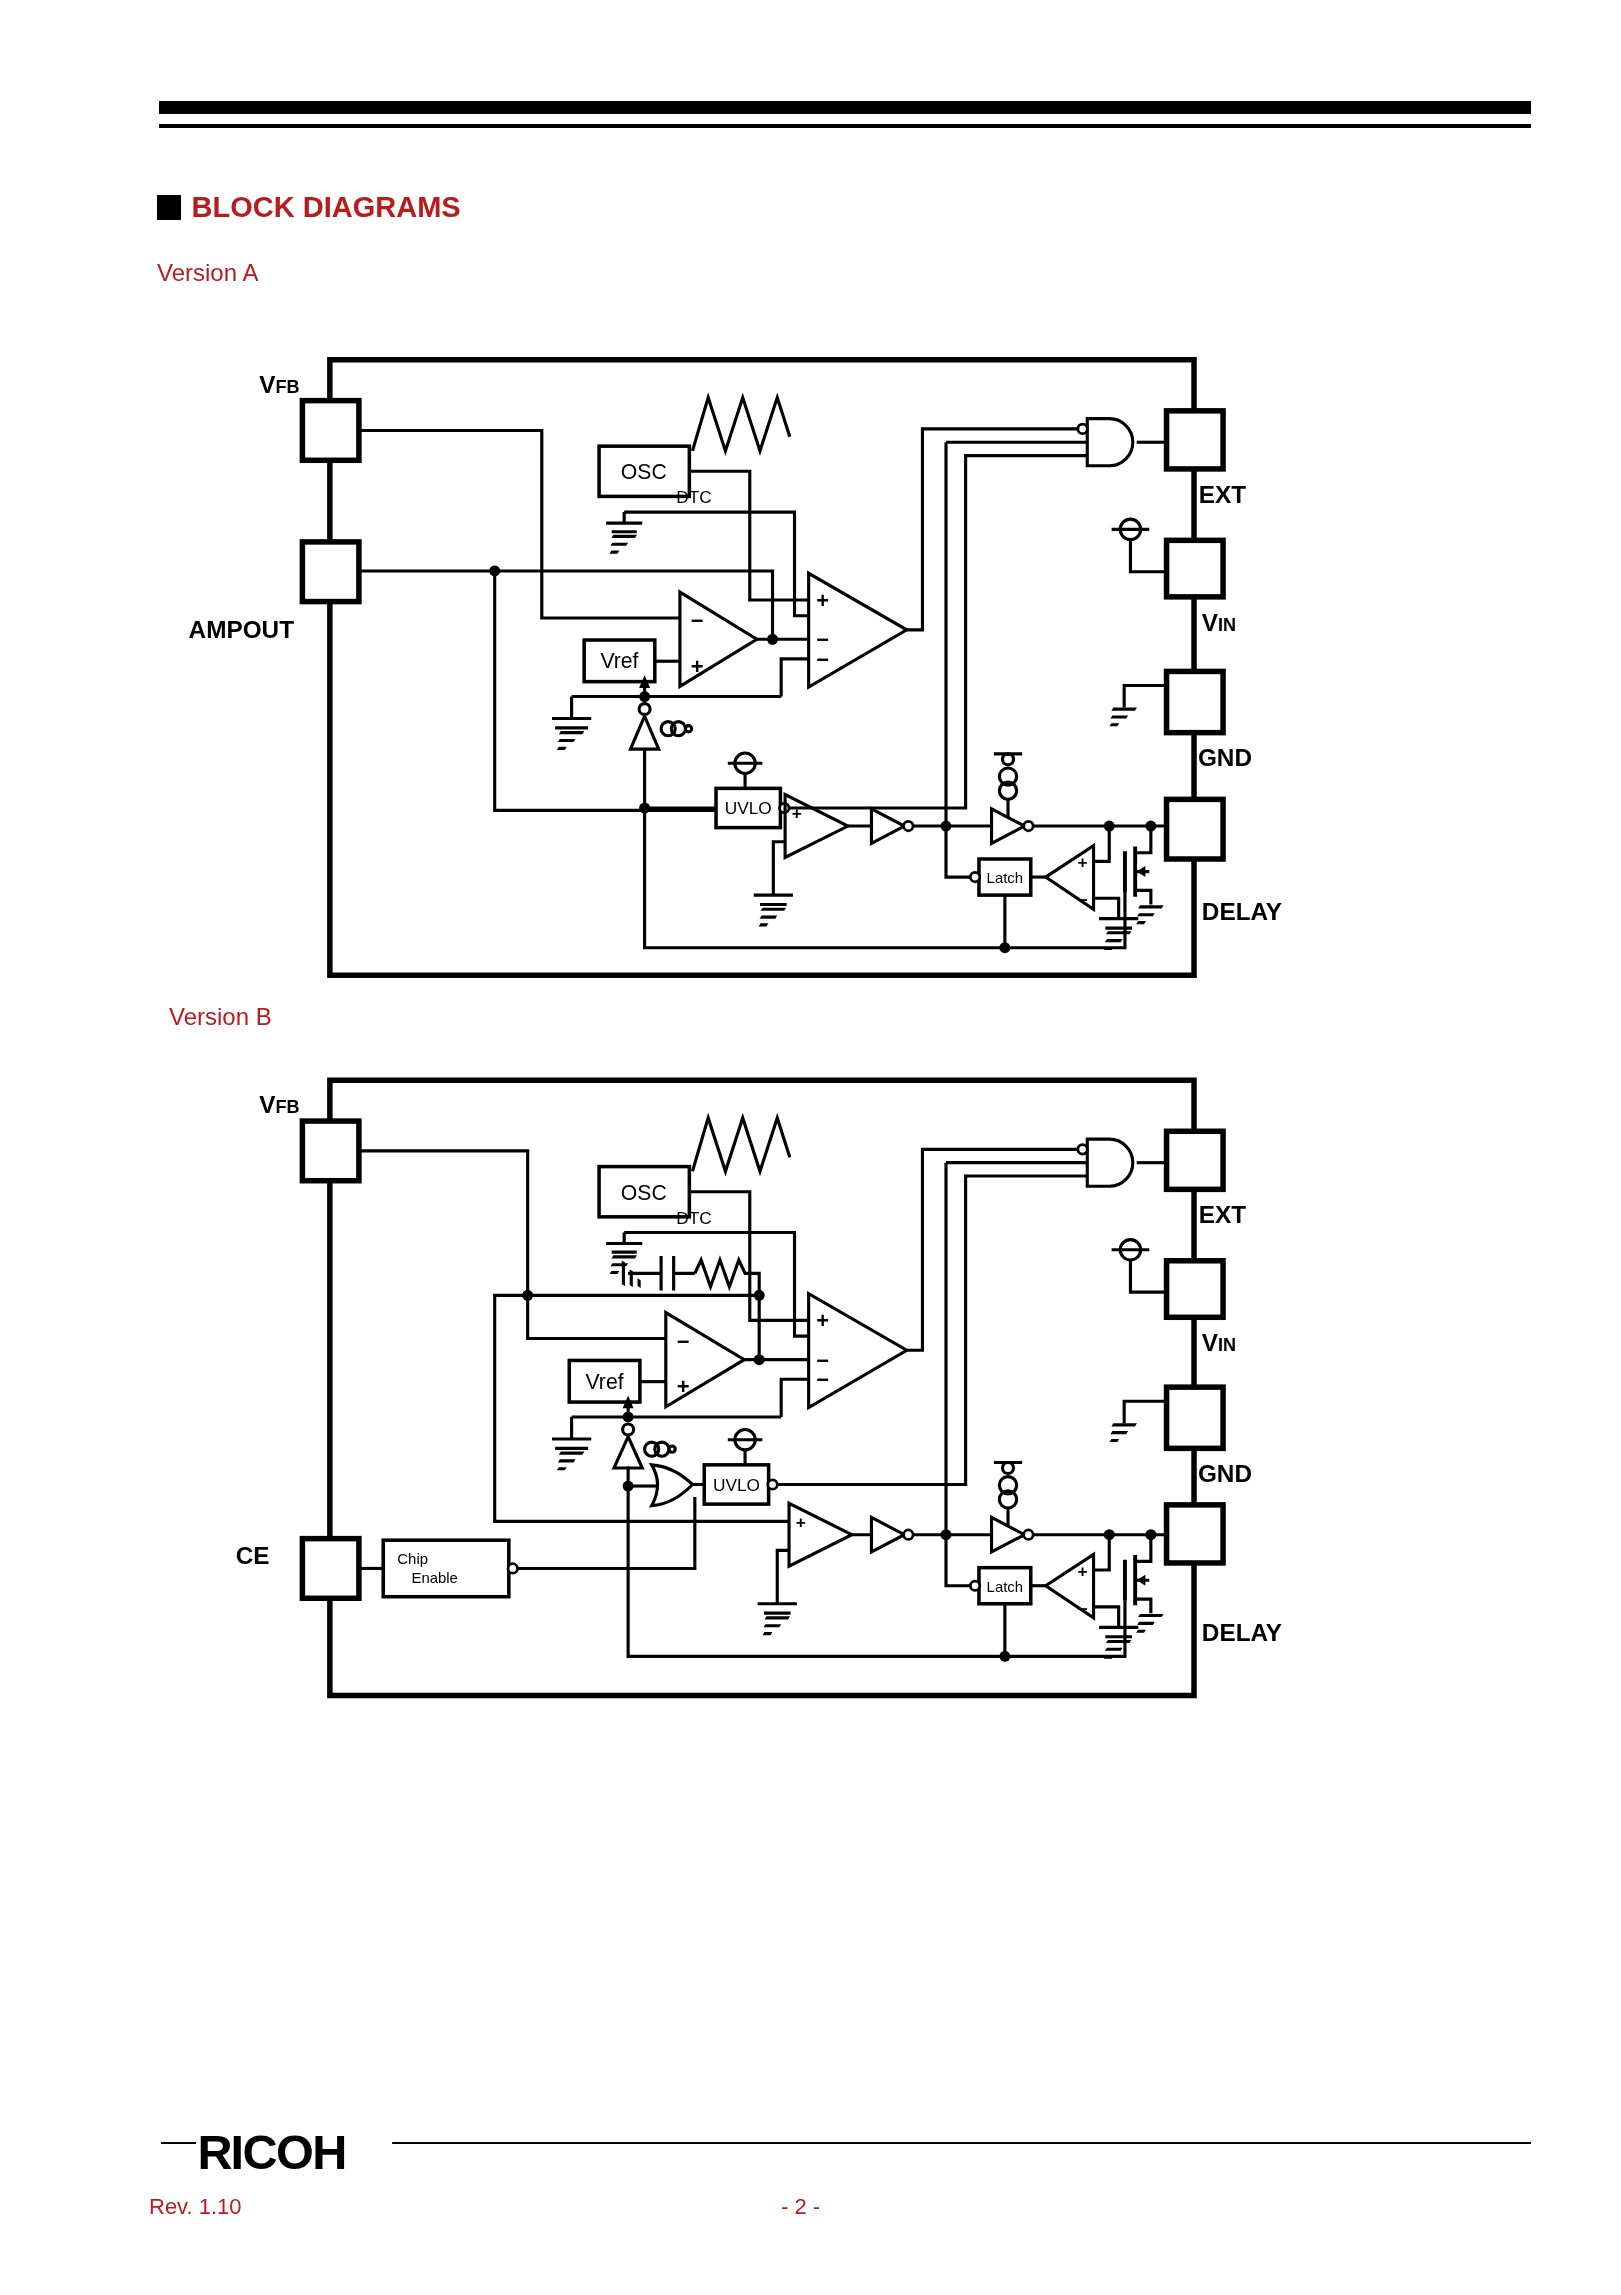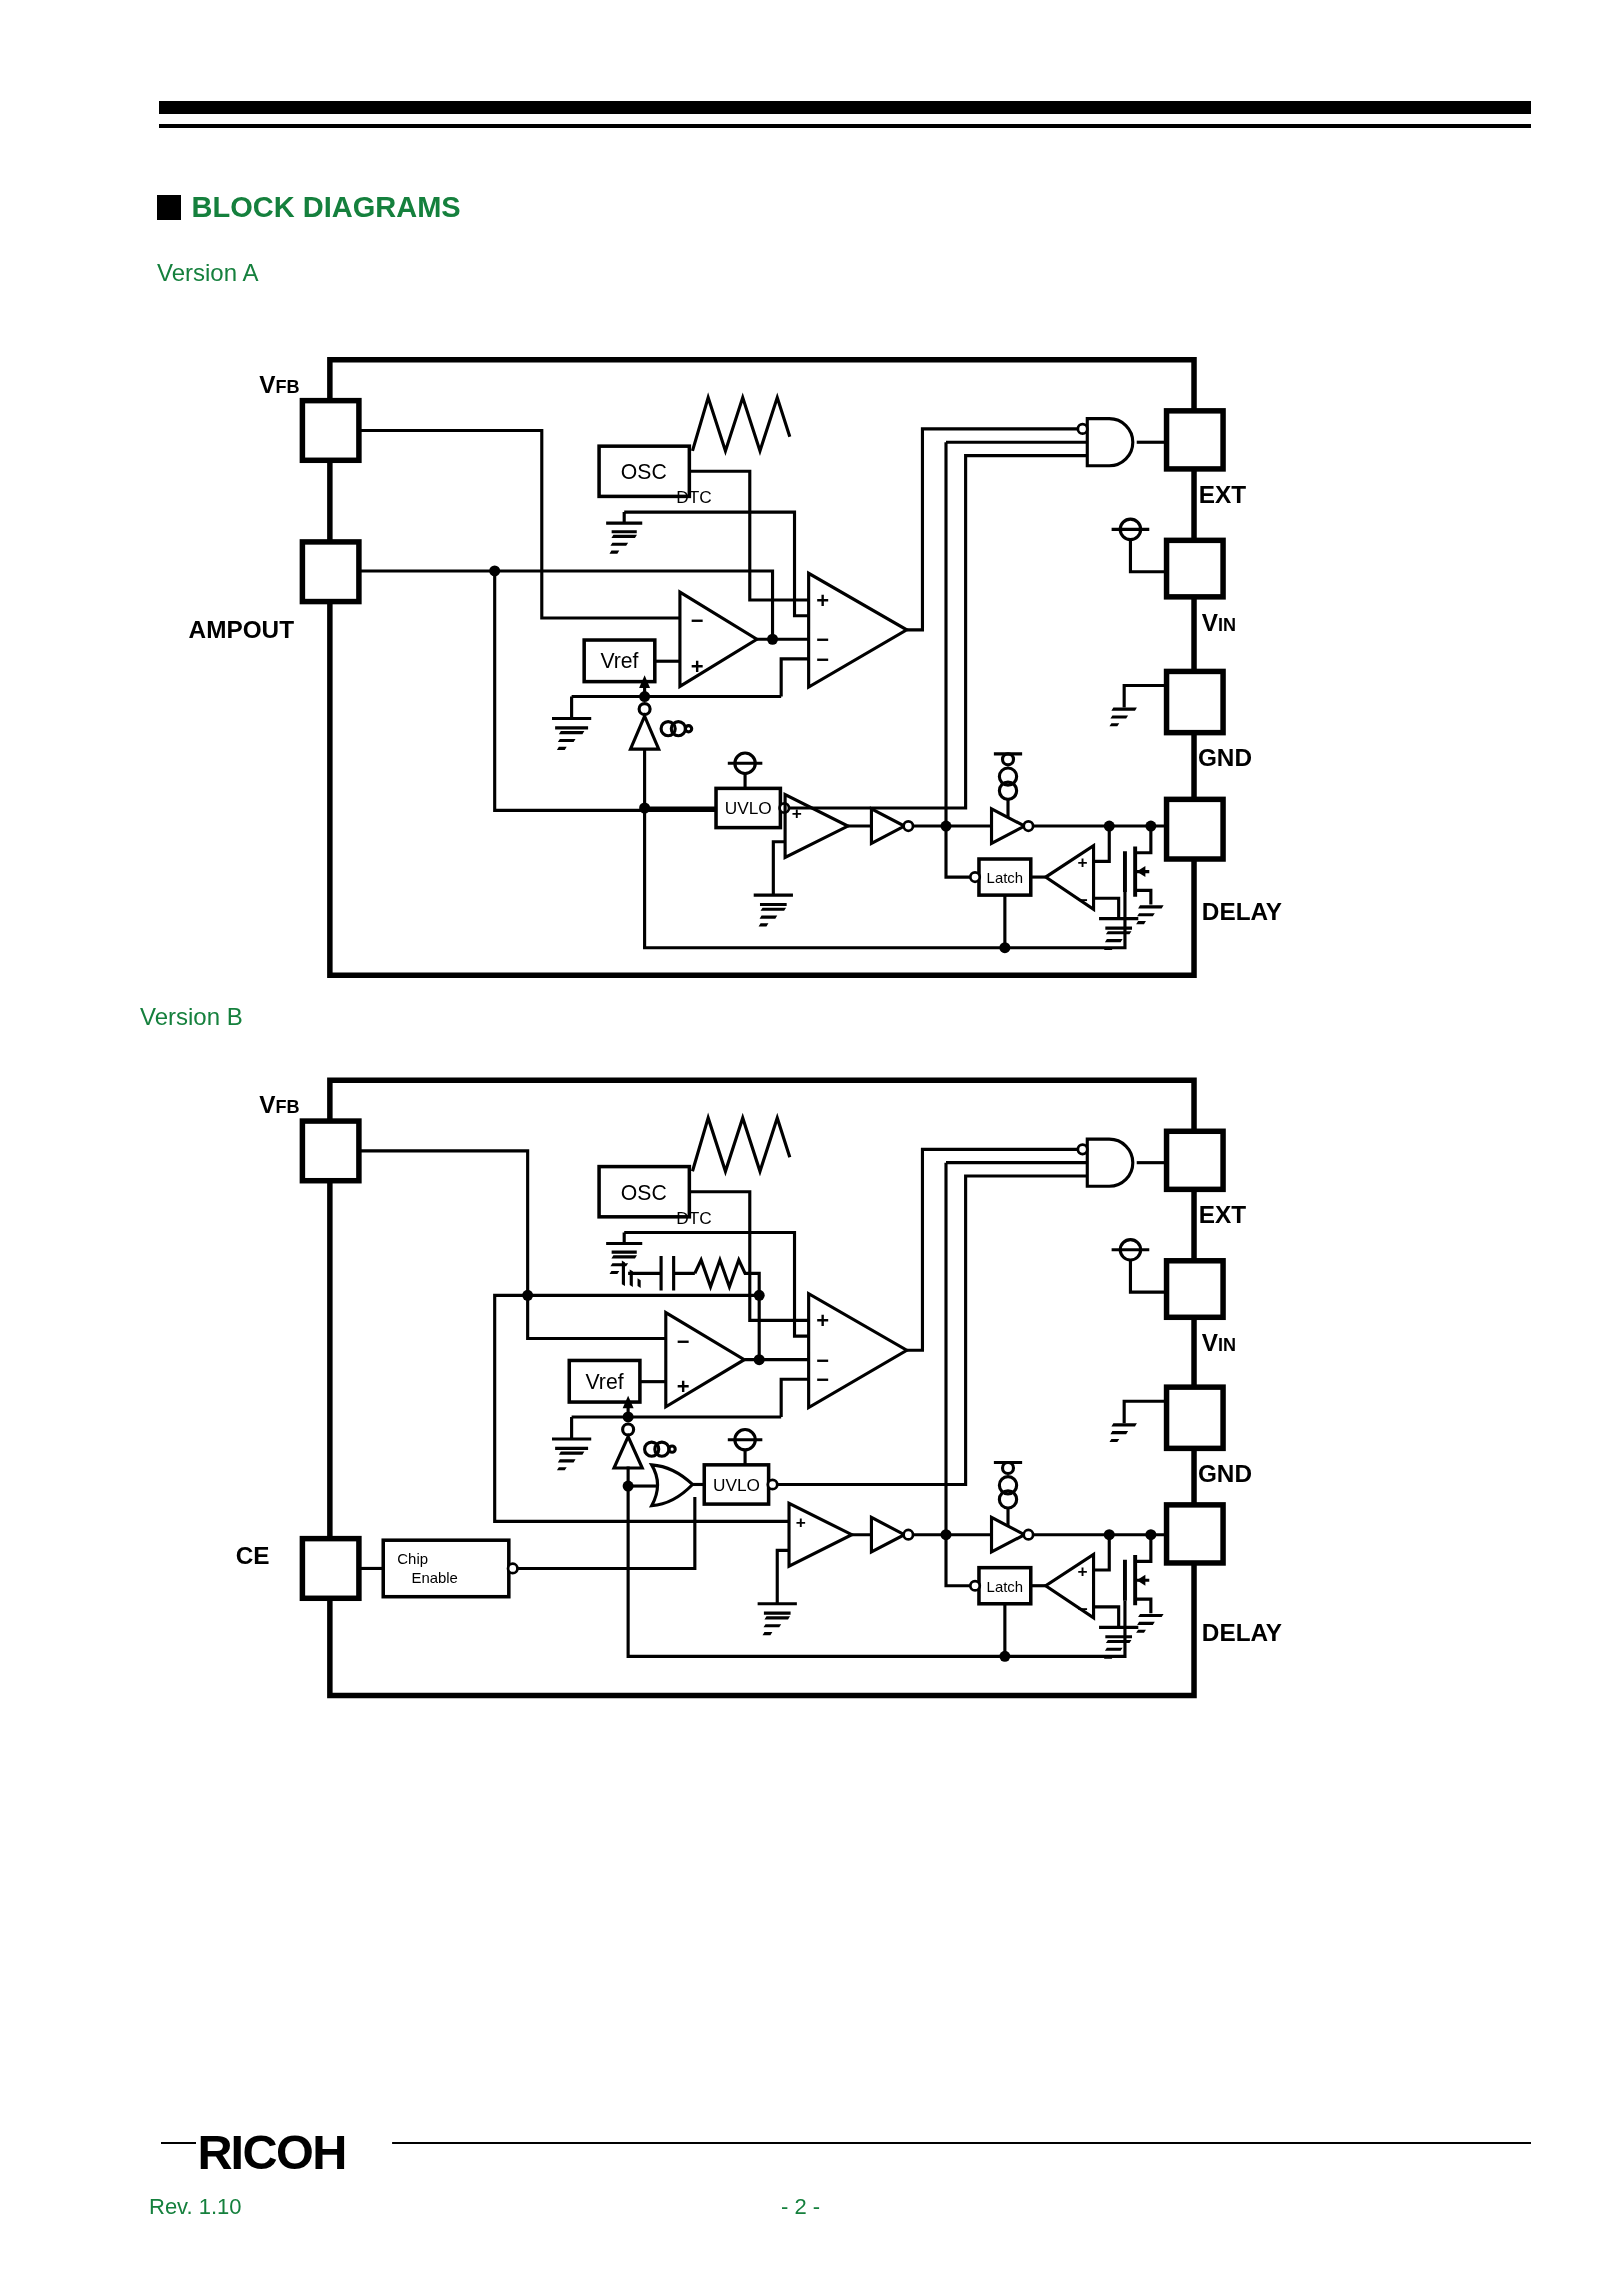--- a/index.html
+++ b/index.html
@@ -1,28 +1,28 @@
 <!DOCTYPE html>
 <html style="font-size:12.6px"><head>
 <meta charset="utf-8">
 <style>
   html,body{margin:0;padding:0;background:#888;}
   .page{
     position:relative;width:1622px;height:2295px;background:#ffffff;
-    font-family:"Liberation Sans", sans-serif;color:#15803d;overflow:hidden;
+    font-family:"Liberation Sans", sans-serif;color:#b91c1c;overflow:hidden;
   }
   .abs{position:absolute;}
   .rule-thick{left:159px;top:101px;width:1372px;height:13.3px;background:#000;}
   .rule-thin{left:159px;top:124px;width:1372px;height:3.9px;background:#000;}
   .heading{left:157px;top:191px;display:flex;align-items:center;gap:11px;}
   .heading .sq{width:23.6px;height:25px;background:#000;display:inline-block;}
   .heading .t{font-size:29px;font-weight:bold;letter-spacing:0px;}
   .version-label{font-size:24px;}
   .v-a{left:157px;top:259px;}
-  .v-b{left:140px;top:1003px;}
+  .v-b{left:169px;top:1003px;}
   .footer-line{left:161px;top:2142px;width:1370px;height:2.4px;background:#000;}
   .footer-rev{left:149px;top:2194px;font-size:22px;}
   .footer-page{left:781px;top:2194px;font-size:22px;}
   svg{position:absolute;left:0;}
   svg .w{stroke:#000;stroke-width:4;fill:none;}
   svg .thick{stroke:#000;stroke-width:7;fill:none;}
   svg .box{stroke:#000;stroke-width:7;fill:#fff;}
   svg .box2{stroke:#000;stroke-width:4.5;fill:#fff;}
   svg .dot{fill:#000;stroke:none;}
   svg .bub{fill:#fff;stroke:#000;stroke-width:3.5;}

